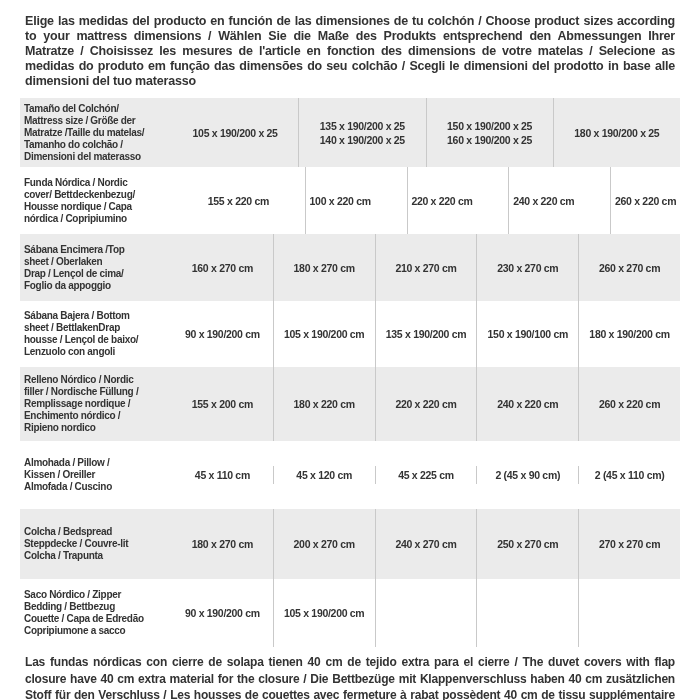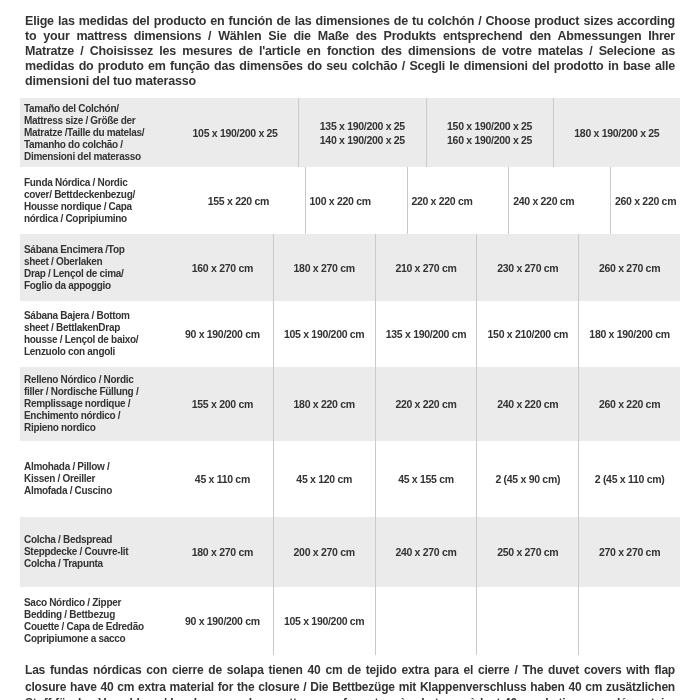--- a/index.html
+++ b/index.html
@@ -34,21 +34,21 @@
     display: flex;
     align-items: stretch;
     background: #ffffff;
   }
   .row.alt { background: #ebebeb; }
   .row.h1 { height: 69px; }
   .row.h2 { height: 67px; gap: 32px; }
   .row.h3 { height: 67px; }
   .row.h4 { height: 66px; }
   .row.h5 { height: 74px; }
-  .row.h6 { height: 76px; }
+  .row.h6 { height: 68px; align-items: center; }
   .row.h7 { height: 70px; }
   .row.h8 { height: 68px; }
   .label-cell {
     width: 152px;
     box-sizing: border-box;
     padding: 4px 4px 4px 4px;
     display: flex;
     align-items: center;
     font-size: 10px;
     font-weight: bold;
@@ -113,38 +113,38 @@
       <div class="value-cell">210 x 270 cm</div>
       <div class="value-cell">230 x 270 cm</div>
       <div class="value-cell">260 x 270 cm</div>
     </div>
 
     <div class="row h4">
       <div class="label-cell">Sábana Bajera / Bottom<br>sheet / BettlakenDrap<br>housse / Lençol de baixo/<br>Lenzuolo con angoli</div>
       <div class="value-cell">90 x 190/200 cm</div>
       <div class="value-cell">105 x 190/200 cm</div>
       <div class="value-cell">135 x 190/200 cm</div>
-      <div class="value-cell">150 x 210/200 cm</div>
+      <div class="value-cell">150 x 190/100 cm</div>
       <div class="value-cell">180 x 190/200 cm</div>
     </div>
 
     <div class="row alt h5">
       <div class="label-cell">Relleno Nórdico / Nordic<br>filler / Nordische Füllung /<br>Remplissage nordique /<br>Enchimento nórdico /<br>Ripieno nordico</div>
       <div class="value-cell">155 x 200 cm</div>
       <div class="value-cell">180 x 220 cm</div>
       <div class="value-cell">220 x 220 cm</div>
       <div class="value-cell">240 x 220 cm</div>
       <div class="value-cell">260 x 220 cm</div>
     </div>
 
     <div class="row h6">
       <div class="label-cell">Almohada  / Pillow /<br>Kissen / Oreiller<br>Almofada / Cuscino</div>
       <div class="value-cell">45 x 110 cm</div>
       <div class="value-cell">45 x 120 cm</div>
-      <div class="value-cell">45 x 155 cm</div>
+      <div class="value-cell">45 x 225 cm</div>
       <div class="value-cell">2 (45 x 90 cm)</div>
       <div class="value-cell">2 (45 x 110 cm)</div>
     </div>
 
     <div class="row alt h7">
       <div class="label-cell">Colcha / Bedspread<br>Steppdecke / Couvre-lit<br>Colcha / Trapunta</div>
       <div class="value-cell">180 x 270 cm</div>
       <div class="value-cell">200 x 270 cm</div>
       <div class="value-cell">240 x 270 cm</div>
       <div class="value-cell">250 x 270 cm</div>

